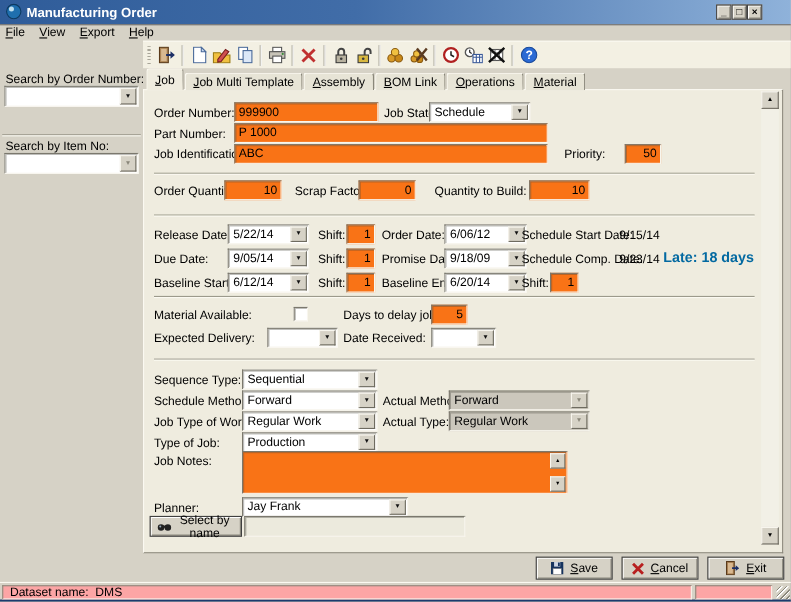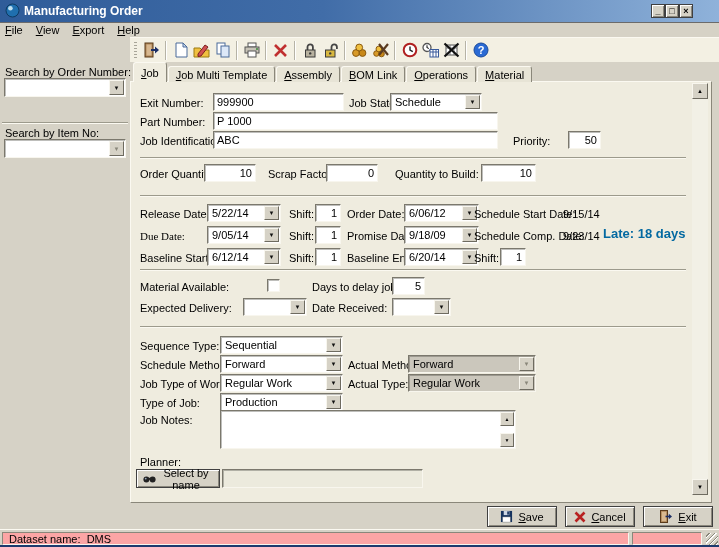--- a/index.html
+++ b/index.html
@@ -4,21 +4,21 @@
 <style>
   html,body{margin:0;padding:0;background:#9a9a9a;}
   #win{
     position:relative;width:719px;height:547px;overflow:hidden;
     background:#d6d2c6;font-family:"Liberation Sans",sans-serif;font-size:11px;color:#000;
     border-bottom:2px solid #1d3a6e;box-sizing:border-box;
   }
   .lbl{position:absolute;white-space:nowrap;}
   .static-val{position:absolute;white-space:nowrap;}
   .field{
-    position:absolute;background:#ffffff;border:1px solid;
+    position:absolute;background:#f97316;border:1px solid;
     border-color:#7b786d #f8f6ee #f8f6ee #7b786d;
     box-shadow:inset 1px 1px 0 rgba(70,70,60,.35);
     font-family:"Liberation Sans",sans-serif;font-size:11px;
     padding:1px 3px;box-sizing:border-box;outline:none;
   }
   .num{text-align:right;}
   .combo{
     position:absolute;background:#fff;border:1px solid;
     border-color:#7b786d #f8f6ee #f8f6ee #7b786d;
     box-shadow:inset 1px 1px 0 rgba(70,70,60,.35);
@@ -254,21 +254,21 @@
     <div class="tab">
         <span class="ulf">Material</span>
       </div>
   </div>
 
   <div class="sb">
     <span class="sb-btn" style="top:0;">▲</span>
     <span class="sb-btn" style="top:396px;">▼</span>
   </div>
 
-  <span class="lbl" style="left:140px;top:97px;">Exit Number:</span>
+  <span class="lbl" style="left:140px;top:97px;">Order Number:</span>
   <input class="field" style="left: 213px; top: 93px; width: 131px; height: 18px;" value="999900">
   <span class="lbl" style="left:349px;top:97px;">Job State:</span>
   <div class="combo" style="left:390px;top:93px;width:92px;height:18px;">
     <span class="ctext">Schedule</span>
     <span class="cbtn">▼</span>
   </div>
   <span class="lbl" style="left:140px;top:116px;">Part Number:</span>
   <input class="field" style="left: 213px; top: 112px; width: 285px; height: 18px;" value="P 1000">
   <span class="lbl" style="left:140px;top:135px;">Job Identification:</span>
   <input class="field" style="left: 213px; top: 131px; width: 285px; height: 18px;" value="ABC">
@@ -292,21 +292,21 @@
     <span class="cbtn">▼</span>
   </div>
   <span class="lbl" style="left:289px;top:208px;">Shift:</span>
   <input class="field num" style="left: 315px; top: 204px; width: 26px; height: 18px;" value="1">
   <span class="lbl" style="left:347px;top:208px;">Order Date:</span>
   <div class="combo" style="left:404px;top:204px;width:75px;height:18px;">
     <span class="ctext">6/06/12</span>
     <span class="cbtn">▼</span>
   </div>
 
-  <span class="lbl" style="left:140px;top:230px;font-family:Liberation Serif, serif;">Due Date:</span>
+  <span class="lbl" style="left:140px;top:230px;">Due Date:</span>
   <div class="combo" style="left:207px;top:226px;width:74px;height:18px;">
     <span class="ctext">9/05/14</span>
     <span class="cbtn">▼</span>
   </div>
   <span class="lbl" style="left:289px;top:230px;">Shift:</span>
   <input class="field num" style="left: 315px; top: 226px; width: 26px; height: 18px;" value="1">
   <span class="lbl" style="left:347px;top:230px;">Promise Date:</span>
   <div class="combo" style="left:404px;top:226px;width:75px;height:18px;">
     <span class="ctext">9/18/09</span>
     <span class="cbtn">▼</span>
@@ -386,20 +386,24 @@
     <span class="cbtn">▼</span>
   </div>
 
   <span class="lbl" style="left:140px;top:414px;">Job Notes:</span>
   <div class="field" style="left:220px;top:410px;width:296px;height:39px;">
     <span class="mini-btn" style="right:1px;top:1px;">▲</span>
     <span class="mini-btn" style="right:1px;bottom:1px;">▼</span>
   </div>
 
   <span class="lbl" style="left:140px;top:456px;">Planner:</span>
+  <div class="combo" style="left:220px;top:452px;width:151px;height:18px;">
+    <span class="ctext">Jay Frank</span>
+    <span class="cbtn">▼</span>
+  </div>
 
   <button class="btn3d" style="left:136px;top:469px;width:84px;height:19px;gap:3px;">
     <span style="display:flex;">
       <svg width="13" height="11" viewBox="0 0 13 11">
           <circle cx="3.4" cy="6.5" r="3" fill="#222"></circle>
           <circle cx="9.6" cy="6.5" r="3" fill="#222"></circle>
           <rect x="5" y="4.8" width="3" height="2" fill="#222"></rect>
           <circle cx="2.7" cy="5.6" r="0.9" fill="#9ab"></circle>
         </svg>
     </span>

